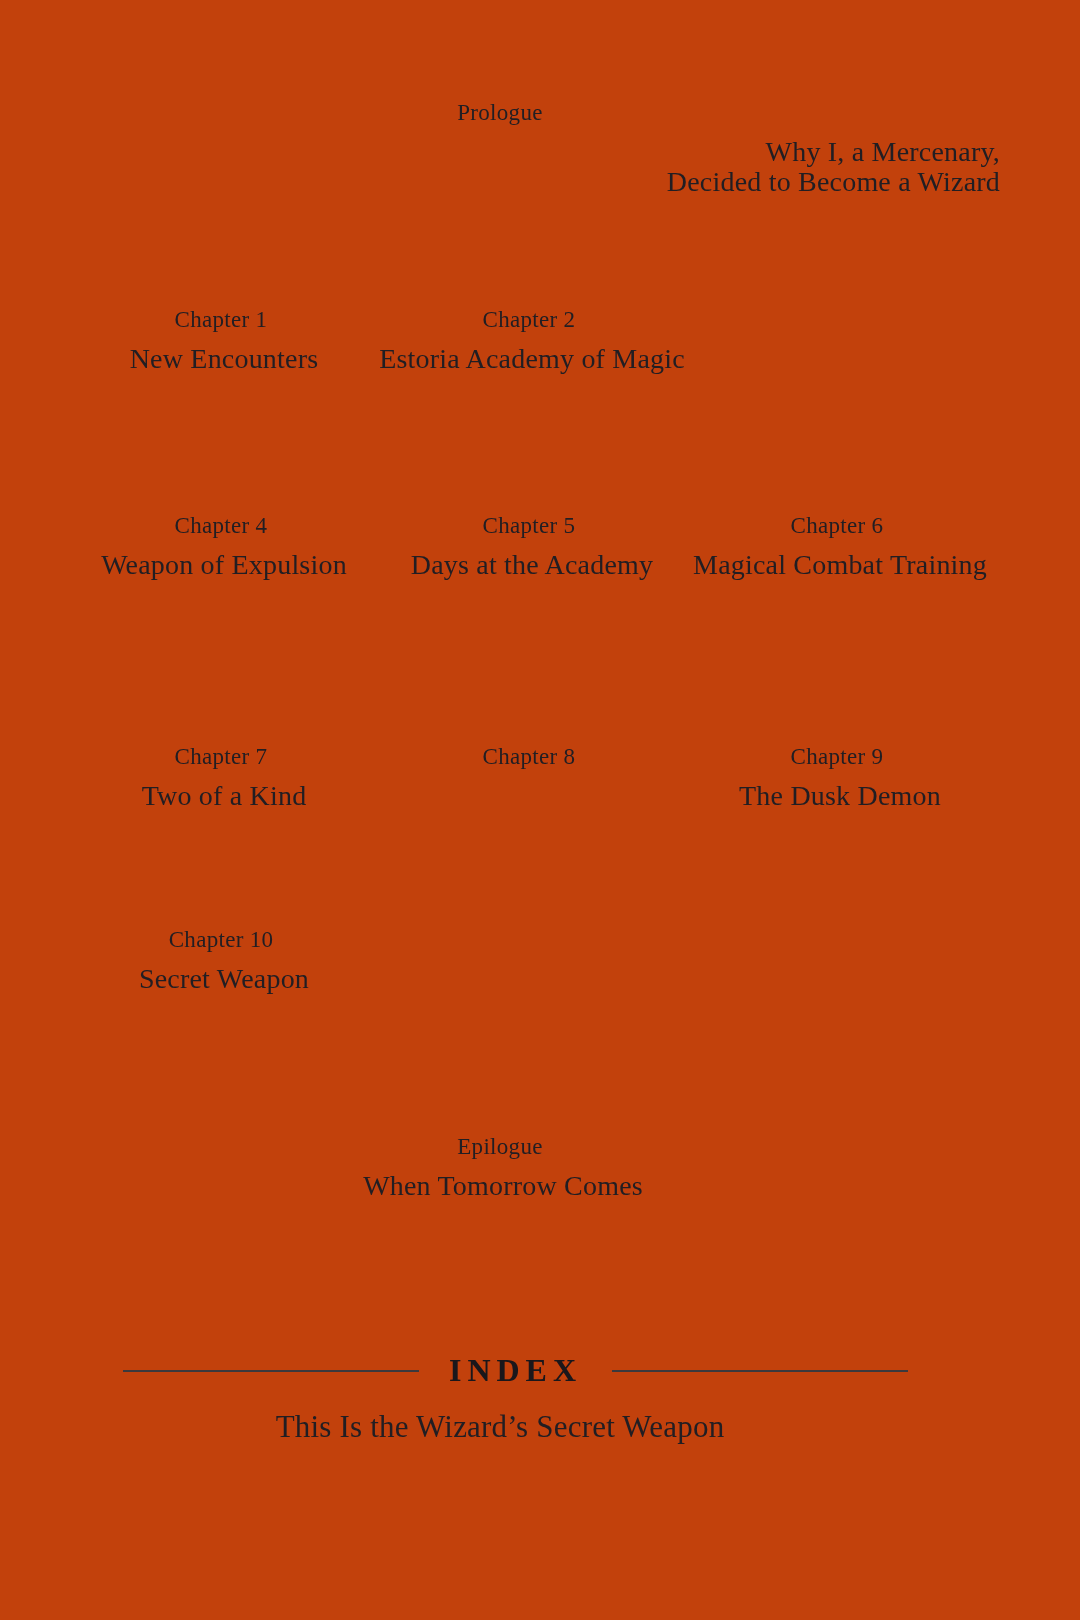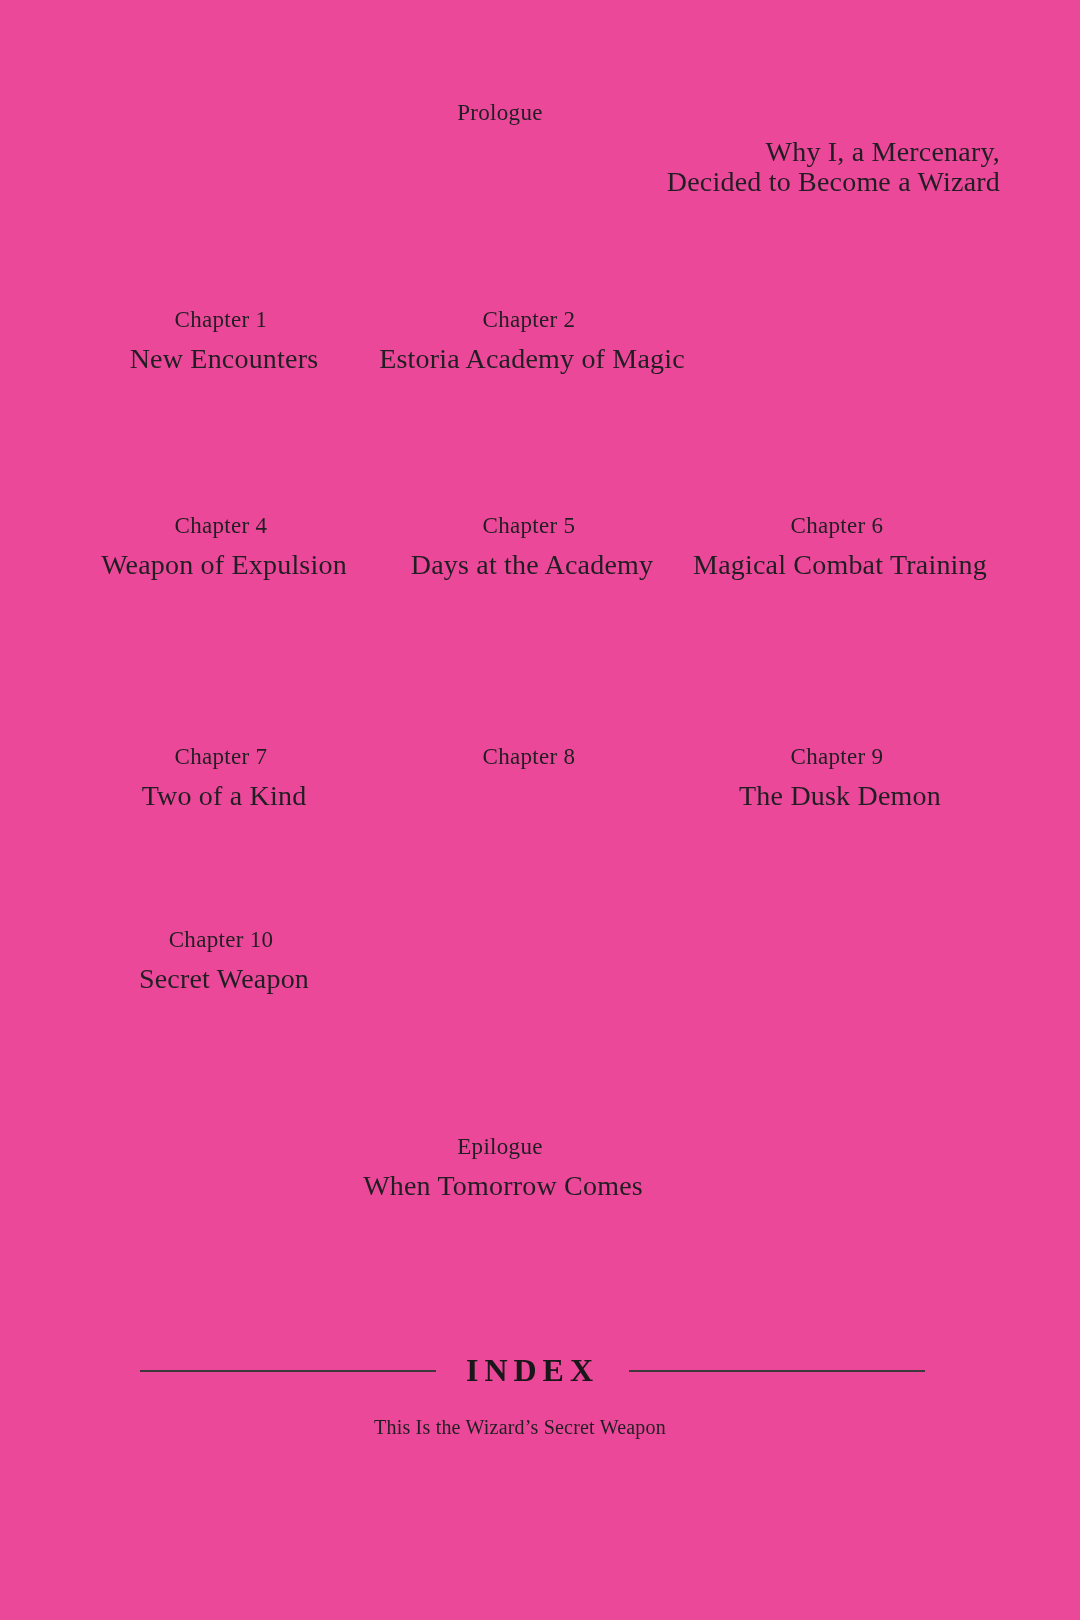--- a/index.html
+++ b/index.html
@@ -7,21 +7,21 @@
     padding: 0;
   }
   body {
     background: #e9e8ea;
     font-family: "Liberation Serif", serif;
   }
   .page {
     position: relative;
     width: 1080px;
     height: 1620px;
-    background: #ec4899;
+    background: #c2410c;
     color: #211e23;
     overflow: hidden;
   }
   .centered-block {
     position: absolute;
     left: 0;
     width: 1000px;
     text-align: center;
   }
   .toc-label {
@@ -54,45 +54,44 @@
   .col-2 { left: 288px; width: 420px; }
   .col-3 { left: 616px; width: 380px; }
   .row-1 { top: 307px; }
   .row-2 { top: 513px; }
   .row-3 { top: 744px; }
   .row-4 { top: 927px; }
   .prologue { top: 100px; }
   .epilogue { top: 1134px; }
   .index-band {
     position: absolute;
-    left: 140px;
+    left: 123px;
     top: 1352px;
     width: 785px;
     display: flex;
     align-items: center;
     gap: 30px;
   }
   .index-rule {
     flex: 1;
     height: 2px;
     background: #3c393d;
   }
   .index-title {
     font-size: 32px;
     font-weight: 700;
     letter-spacing: 6px;
     color: #1a171b;
     white-space: nowrap;
   }
   .index-subtitle {
     top: 1412px;
-    font-size: 20px;
+    font-size: 31px;
     line-height: 30px;
     letter-spacing: 0.2px;
-    margin-left: 20px;
   }
 </style>
 </head>
 <body>
 
 <div class="page">
 
   <div class="centered-block prologue">
     <div class="toc-label">Prologue</div>
     <div class="prologue-title">Why I, a Mercenary,

